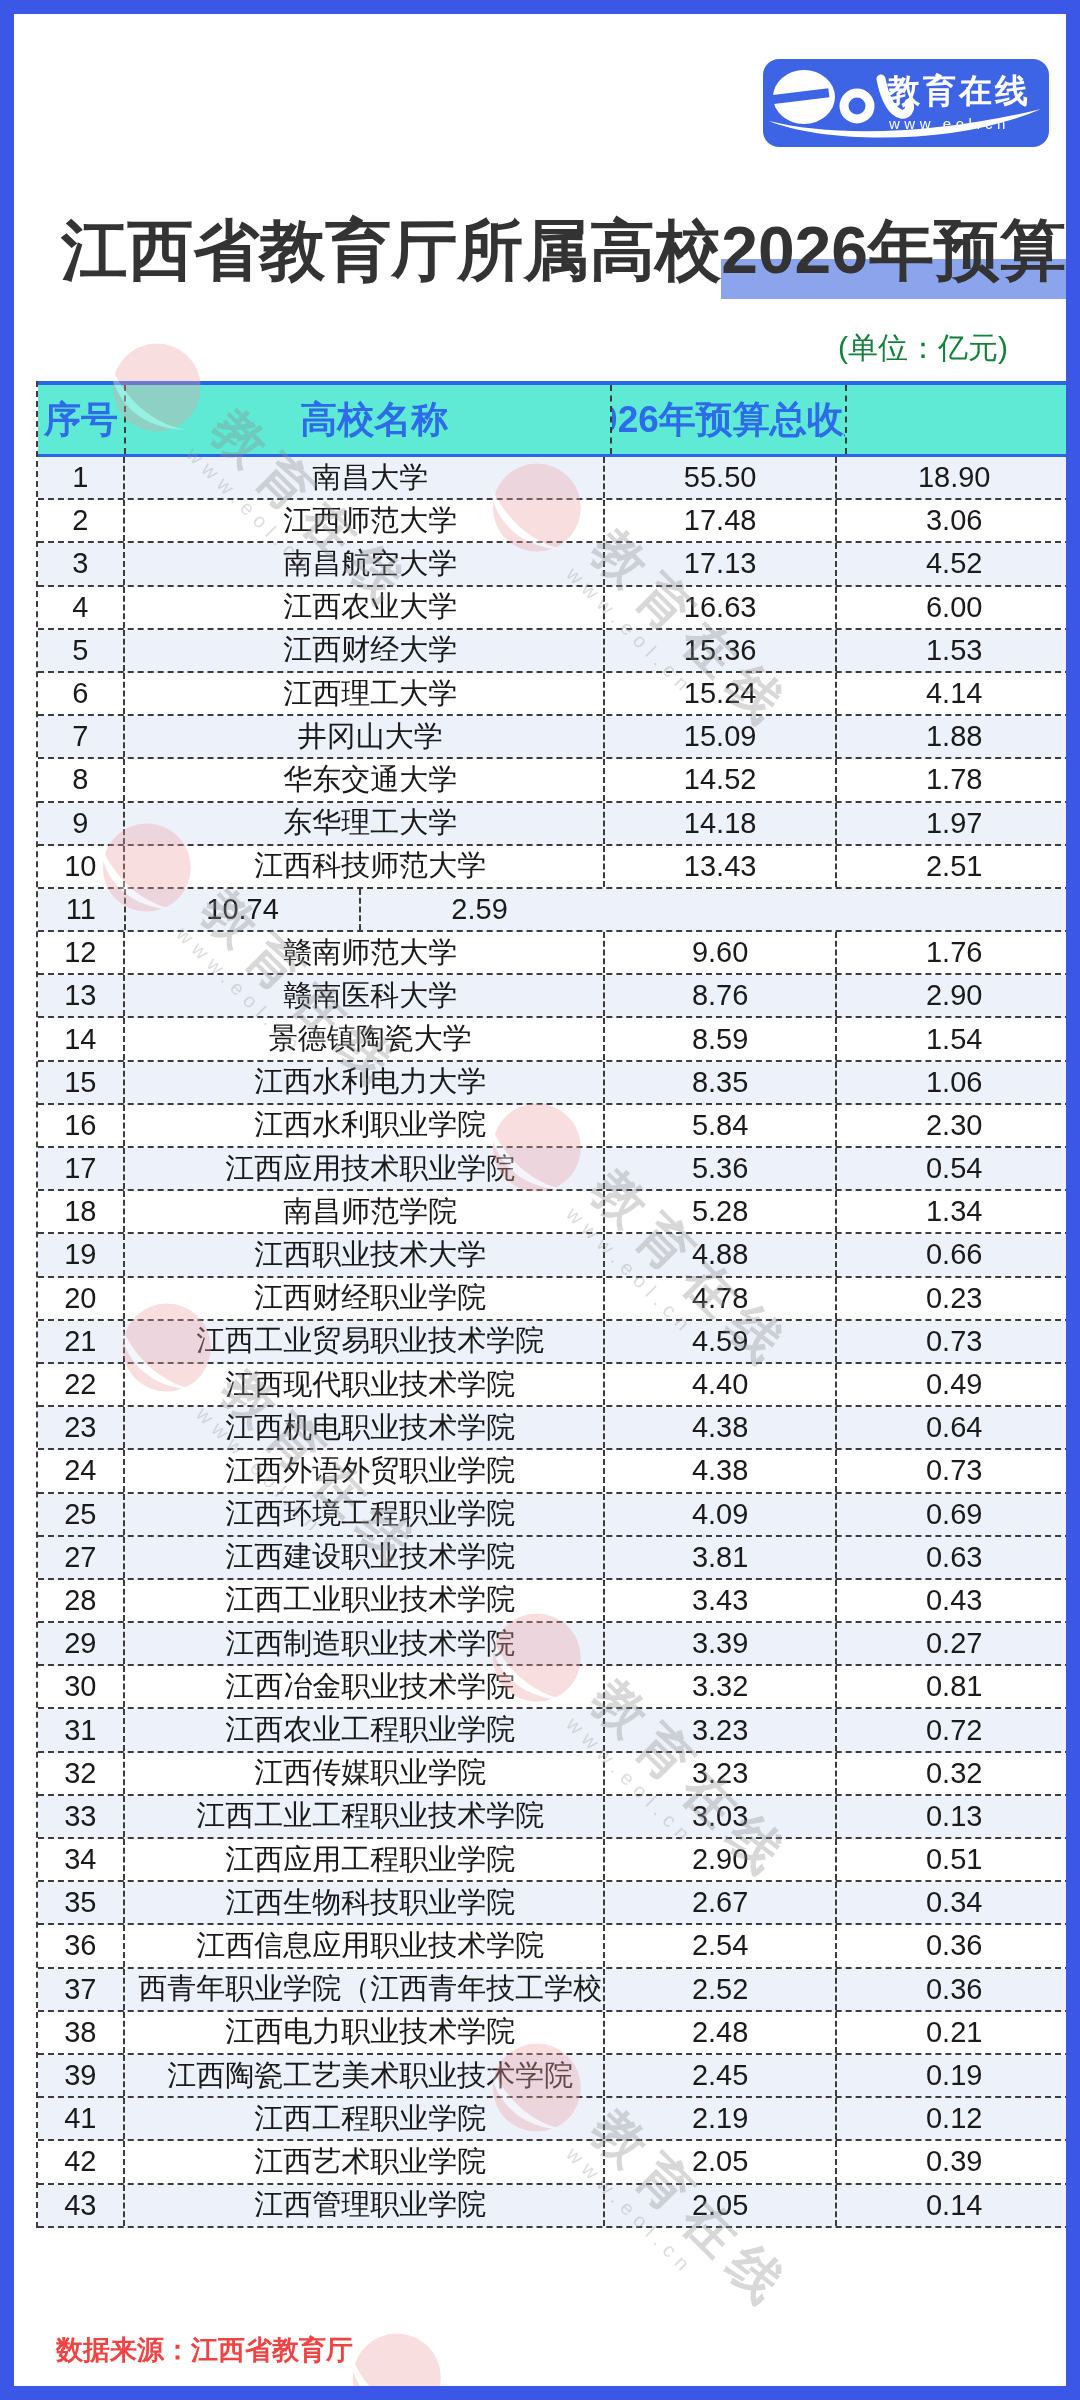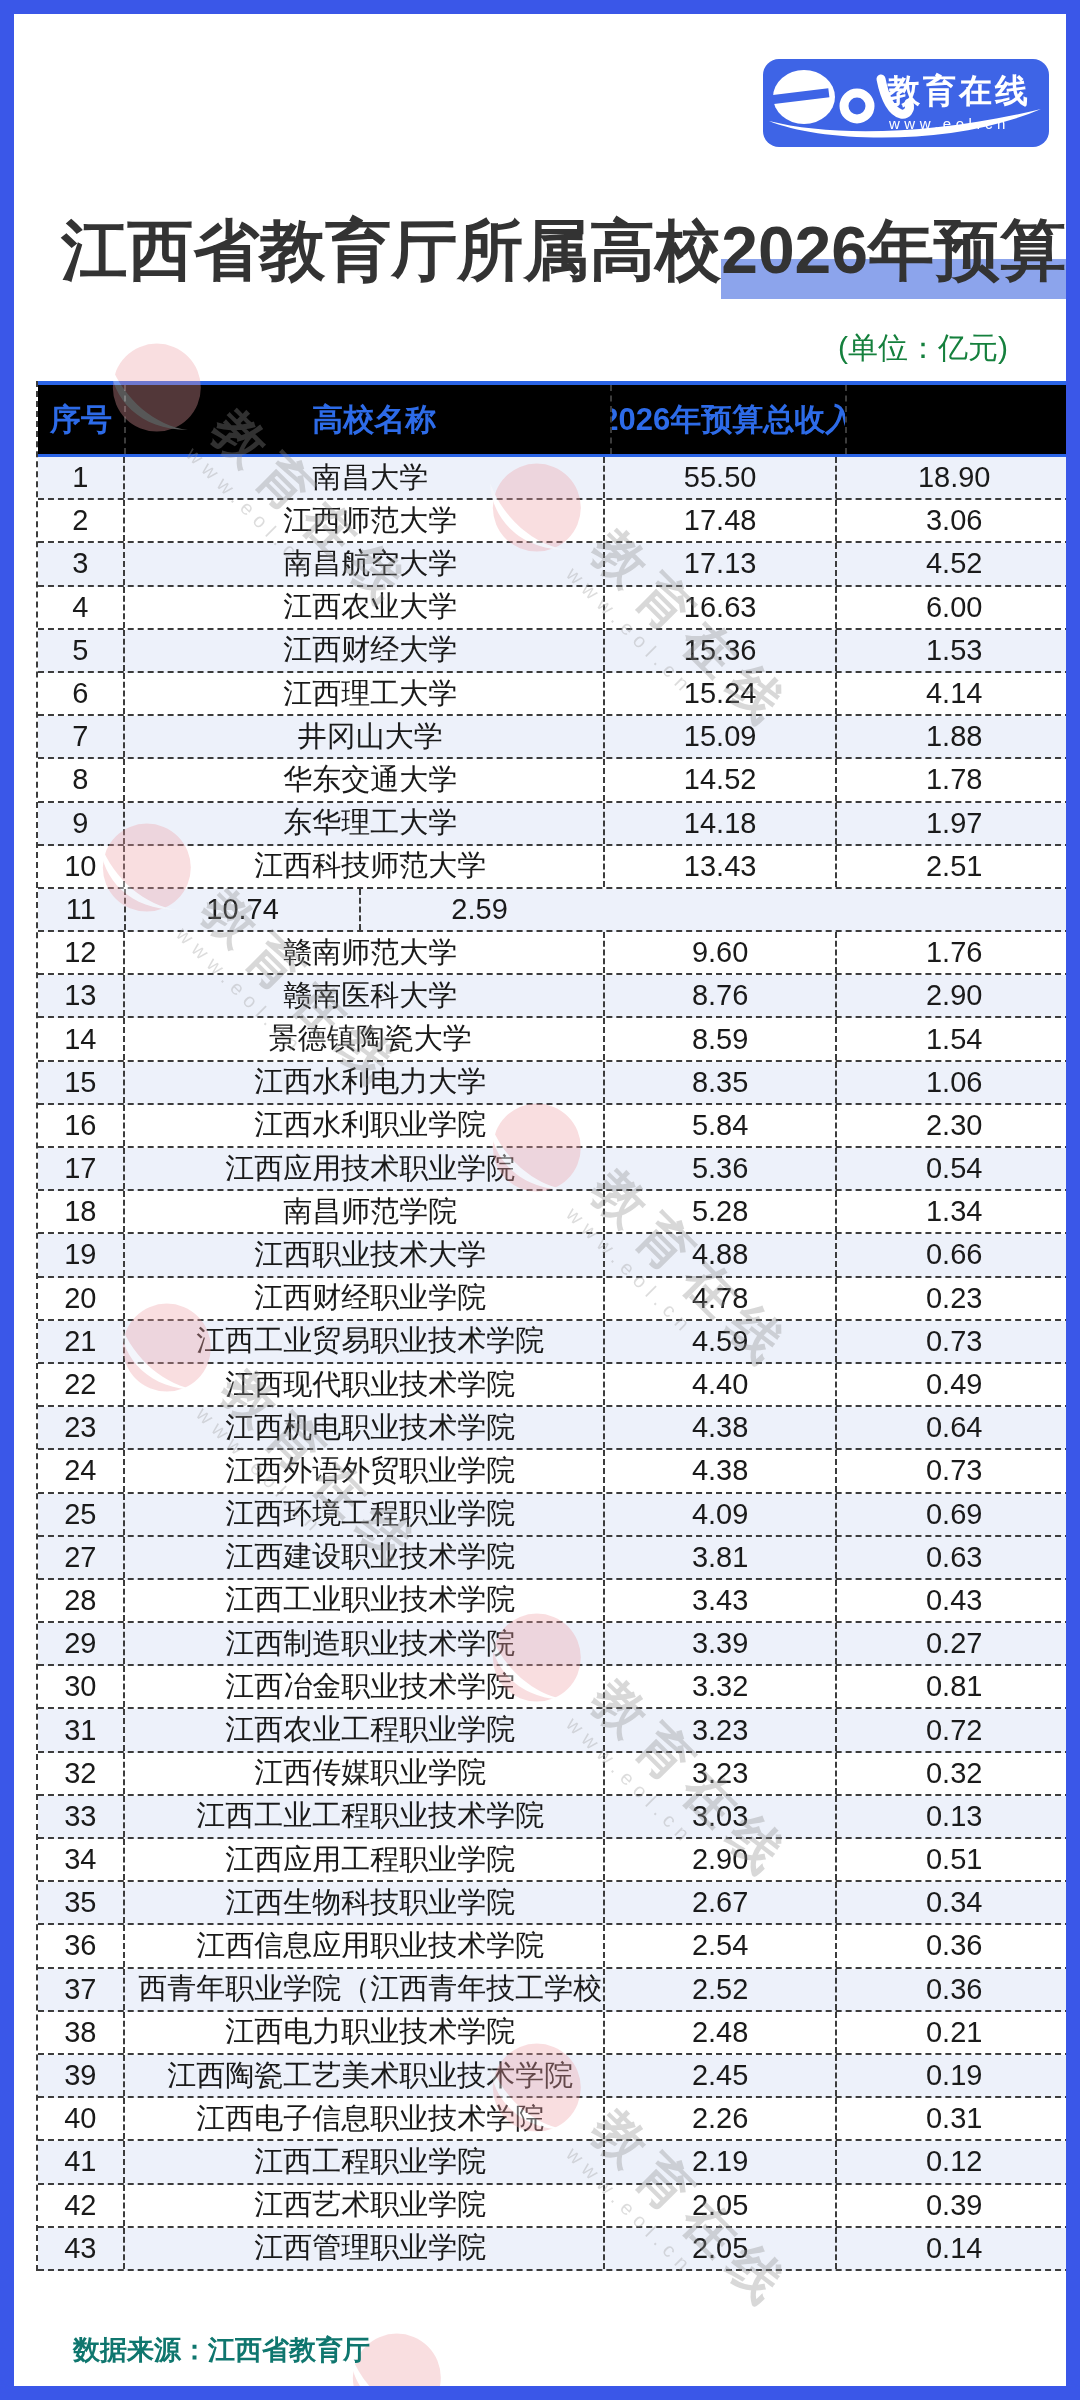--- a/index.html
+++ b/index.html
@@ -42,41 +42,41 @@
 
   
   .table {
     position:absolute; left:22px; top:367px; width:1037px;
     border-left:2px dashed #3C3C3C; border-right:2px dashed #3C3C3C;
     z-index:2; background:transparent;
   }
   .thead {
     display:flex; height:76px; align-items:center;
     border-top:4px solid #2B64E6; border-bottom:3px solid #2B64E6;
-    background:#000000;
-    color:#2D6BE8; font-size:31px; font-weight:700;
+    background:#5eead4;
+    color:#2D6BE8; font-size:37px; font-weight:700;
   }
   .trow {
     display:flex; height:43.2px; align-items:center;
     border-bottom:2px dashed #3C3C3C;
     font-size:29px; color:#1A1A1A; font-weight:500;
   }
   .trow.odd { background:#EDF1FA; }
   .trow.even { background:#FFFFFF; }
   .cell { text-align:center; overflow:hidden; white-space:nowrap; height:100%;
           display:flex; align-items:center; justify-content:center; }
   .c0 { width:8.5%;  border-right:2px dashed #3C3C3C; }
   .c1 { width:45.8%; border-right:2px dashed #3C3C3C;margin-left:13px; }
   .c2 { width:22.8%; border-right:2px dashed #3C3C3C; }
   .c3 { width:22.9%; }
 
   
   .footer {
     position:absolute; left:42px; top:2318px;
-    font-size:27px; color:#0f766e; font-weight:600; z-index:4;margin-left:17px;
+    font-size:27px; color:#ef4444; font-weight:600; z-index:4;
   }
 
   
   .wm {
     position:absolute; display:flex; align-items:flex-start; gap:14px;
     transform:rotate(45deg); transform-origin:left top;
     opacity:.34; pointer-events:none; z-index:3; white-space:nowrap;
   }
   .wm-mark { width:108px; height:108px; flex:none; }
   .wm-text { color:#8F8F8F; font-size:52px; font-weight:700; letter-spacing:12px; line-height:1.05; }
@@ -334,26 +334,20 @@
         <div class="cell c1">江西电力职业技术学院</div>
         <div class="cell c2">2.48</div>
         <div class="cell c3">0.21</div>
       </div>
       <div class="trow odd">
         <div class="cell c0">39</div>
         <div class="cell c1">江西陶瓷工艺美术职业技术学院</div>
         <div class="cell c2">2.45</div>
         <div class="cell c3">0.19</div>
       </div>
-      <div class="trow even">
-        <div class="cell c0">40</div>
-        <div class="cell c1">江西电子信息职业技术学院</div>
-        <div class="cell c2">2.26</div>
-        <div class="cell c3">0.31</div>
-      </div>
       <div class="trow odd">
         <div class="cell c0">41</div>
         <div class="cell c1">江西工程职业学院</div>
         <div class="cell c2">2.19</div>
         <div class="cell c3">0.12</div>
       </div>
       <div class="trow even">
         <div class="cell c0">42</div>
         <div class="cell c1">江西艺术职业学院</div>
         <div class="cell c2">2.05</div>

